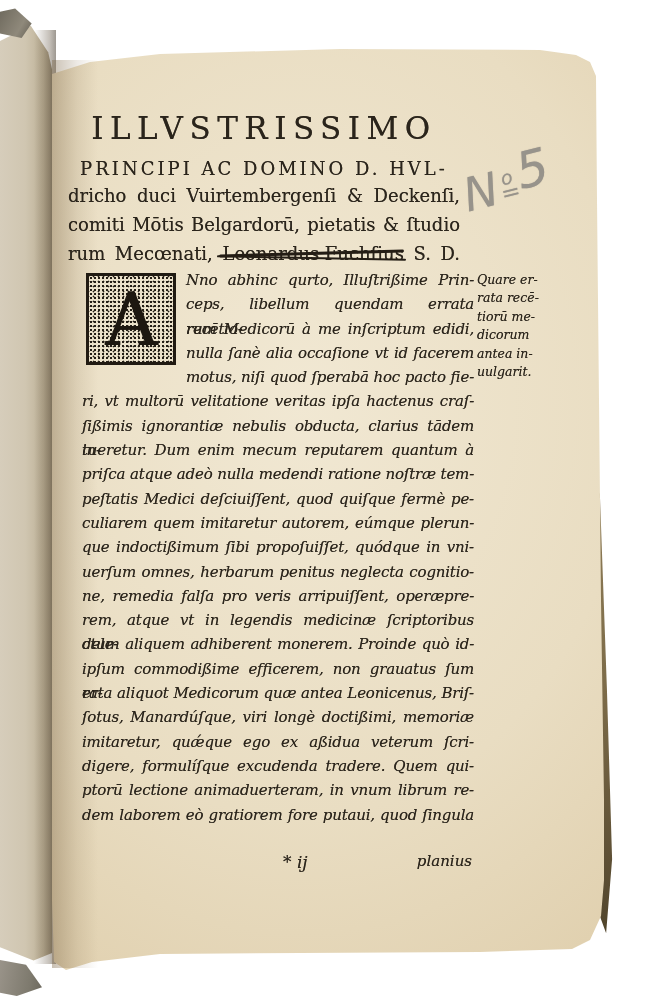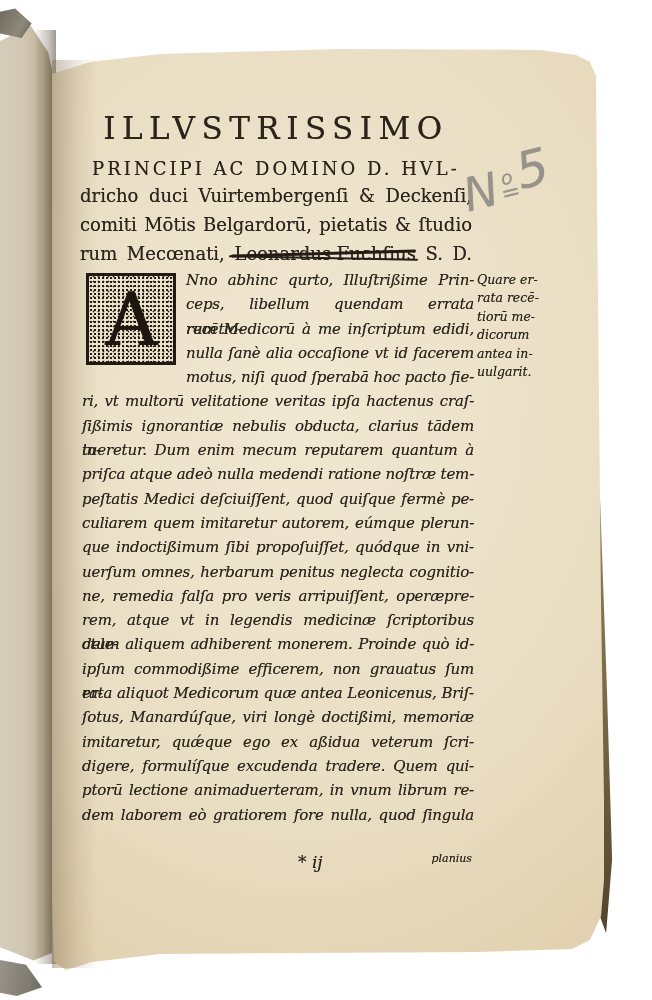--- a/index.html
+++ b/index.html
@@ -24,21 +24,21 @@
     clip-path:polygon(0px 26px,38px 14px,108px 6px,288px 1px,488px 2px,524px 7px,538px 14px,544px 28px,
       545px 152px,547px 352px,549px 552px,552px 752px,552px 832px,549px 868px,538px 892px,520px 901px,
       428px 904px,248px 905px,108px 906px,40px 914px,14px 922px,2px 914px,0px 852px);}
   .gutter-shadow{position:absolute;left:52px;top:60px;width:46px;height:908px;pointer-events:none;
     background:linear-gradient(90deg,rgba(128,106,74,.42),rgba(128,106,74,.14) 55%,rgba(128,106,74,0));}
   .leaf-gutter-shade{position:absolute;left:34px;top:30px;width:22px;height:934px;pointer-events:none;
     background:linear-gradient(90deg,rgba(90,75,55,0) 0%,rgba(90,75,55,.35) 70%,rgba(60,50,35,.5) 100%);}
 
   
   .ink{color:#2a241b;text-shadow:0 0 .6px rgba(42,36,27,.65);}
-  .heading{position:absolute;left:80px;top:110px;width:392px;text-align:center;}
+  .heading{position:absolute;left:68px;top:110px;width:392px;text-align:center;}
   .h1{font-size:31px;letter-spacing:6.5px;line-height:36px;white-space:nowrap;}
   .h2{font-size:18px;letter-spacing:3px;line-height:24px;margin-top:11px;white-space:nowrap;}
   .h3{font-size:18px;line-height:29px;text-align:justify;text-align-last:justify;margin-top:0;}
   .h4,.h5{font-size:18px;line-height:29px;text-align:justify;text-align-last:justify;}
   .struck{position:relative;display:inline-block;}
   .struck::before{content:"";position:absolute;left:-3px;right:-1px;top:46%;height:2.6px;
     background:#241d15;transform:rotate(-1.6deg);border-radius:2px;}
   .struck::after{content:"";position:absolute;left:-5px;right:-3px;top:61%;height:2.2px;
     background:#241d15;transform:rotate(1deg);border-radius:2px;}
 
@@ -48,22 +48,22 @@
   .bl.indent{margin-left:104px;}
   .dropcap{position:absolute;left:4px;top:5px;width:90px;height:92px;box-sizing:border-box;
     border:3px solid #201a12;background-color:#ece2cb;
     background-image:radial-gradient(#241e16 1px,rgba(36,30,22,0) 1.25px),
                      radial-gradient(#241e16 .8px,rgba(36,30,22,0) 1.1px);
     background-size:4px 4px,5px 5px;background-position:0 0,2px 3px;}
   .dropcap .glyph{position:absolute;left:0;right:0;top:2px;bottom:0;display:flex;
     align-items:center;justify-content:center;font-style:normal;font-size:72px;
     color:#1d1710;text-shadow:1px 0 0 #1d1710;}
   .footerline{position:absolute;left:82px;top:852px;width:392px;height:26px;font-style:italic;}
-  .sig{position:absolute;left:216px;font-size:17px;}
-  .catch{position:absolute;right:2px;font-size:11px;}
+  .sig{position:absolute;left:201px;font-size:17px;}
+  .catch{position:absolute;right:2px;font-size:15px;}
 
   .margin-note{position:absolute;left:477px;top:271px;width:80px;font-style:italic;}
   .mn{font-size:12.5px;line-height:18.4px;white-space:nowrap;}
 
   
   .inscription{position:absolute;left:462px;top:130px;width:150px;height:96px;
     transform:rotate(-14deg);color:#8f8b85;opacity:.9;
     font-family:"DejaVu Sans",sans-serif;font-style:italic;
     display:flex;align-items:center;text-shadow:0 0 1px rgba(125,120,112,.55);}
   .pen-n{font-size:46px;line-height:46px;}
@@ -114,21 +114,21 @@
     <div class="bl">uerſum omnes, herbarum penitus neglecta cognitio-</div>
     <div class="bl">ne, remedia falſa pro veris arripuiſſent, operæpre-</div>
     <div class="bl">rem, atque vt in legendis medicinæ ſcriptoribus dele-</div>
     <div class="bl">ctum aliquem adhiberent monerem. Proinde quò id-</div>
     <div class="bl">ipſum commodißime efficerem, non grauatus ſum er-</div>
     <div class="bl">rata aliquot Medicorum quæ antea Leonicenus, Briſ-</div>
     <div class="bl">ſotus, Manardúſque, viri longè doctißimi, memoriæ</div>
     <div class="bl">imitaretur, quǽque ego ex aßidua veterum ſcri-</div>
     <div class="bl">digere, formulíſque excudenda tradere. Quem qui-</div>
     <div class="bl">ptorū lectione animaduerteram, in vnum librum re-</div>
-    <div class="bl">dem laborem eò gratiorem fore nulla, quod ſingula</div>
+    <div class="bl">dem laborem eò gratiorem fore putaui, quod ſingula</div>
   </div>
 
   <div class="margin-note ink">
     <div class="mn">Quare er-</div>
     <div class="mn">rata recē-</div>
     <div class="mn">tiorū me-</div>
     <div class="mn">dicorum</div>
     <div class="mn">antea in-</div>
     <div class="mn">uulgarit.</div>
   </div>

